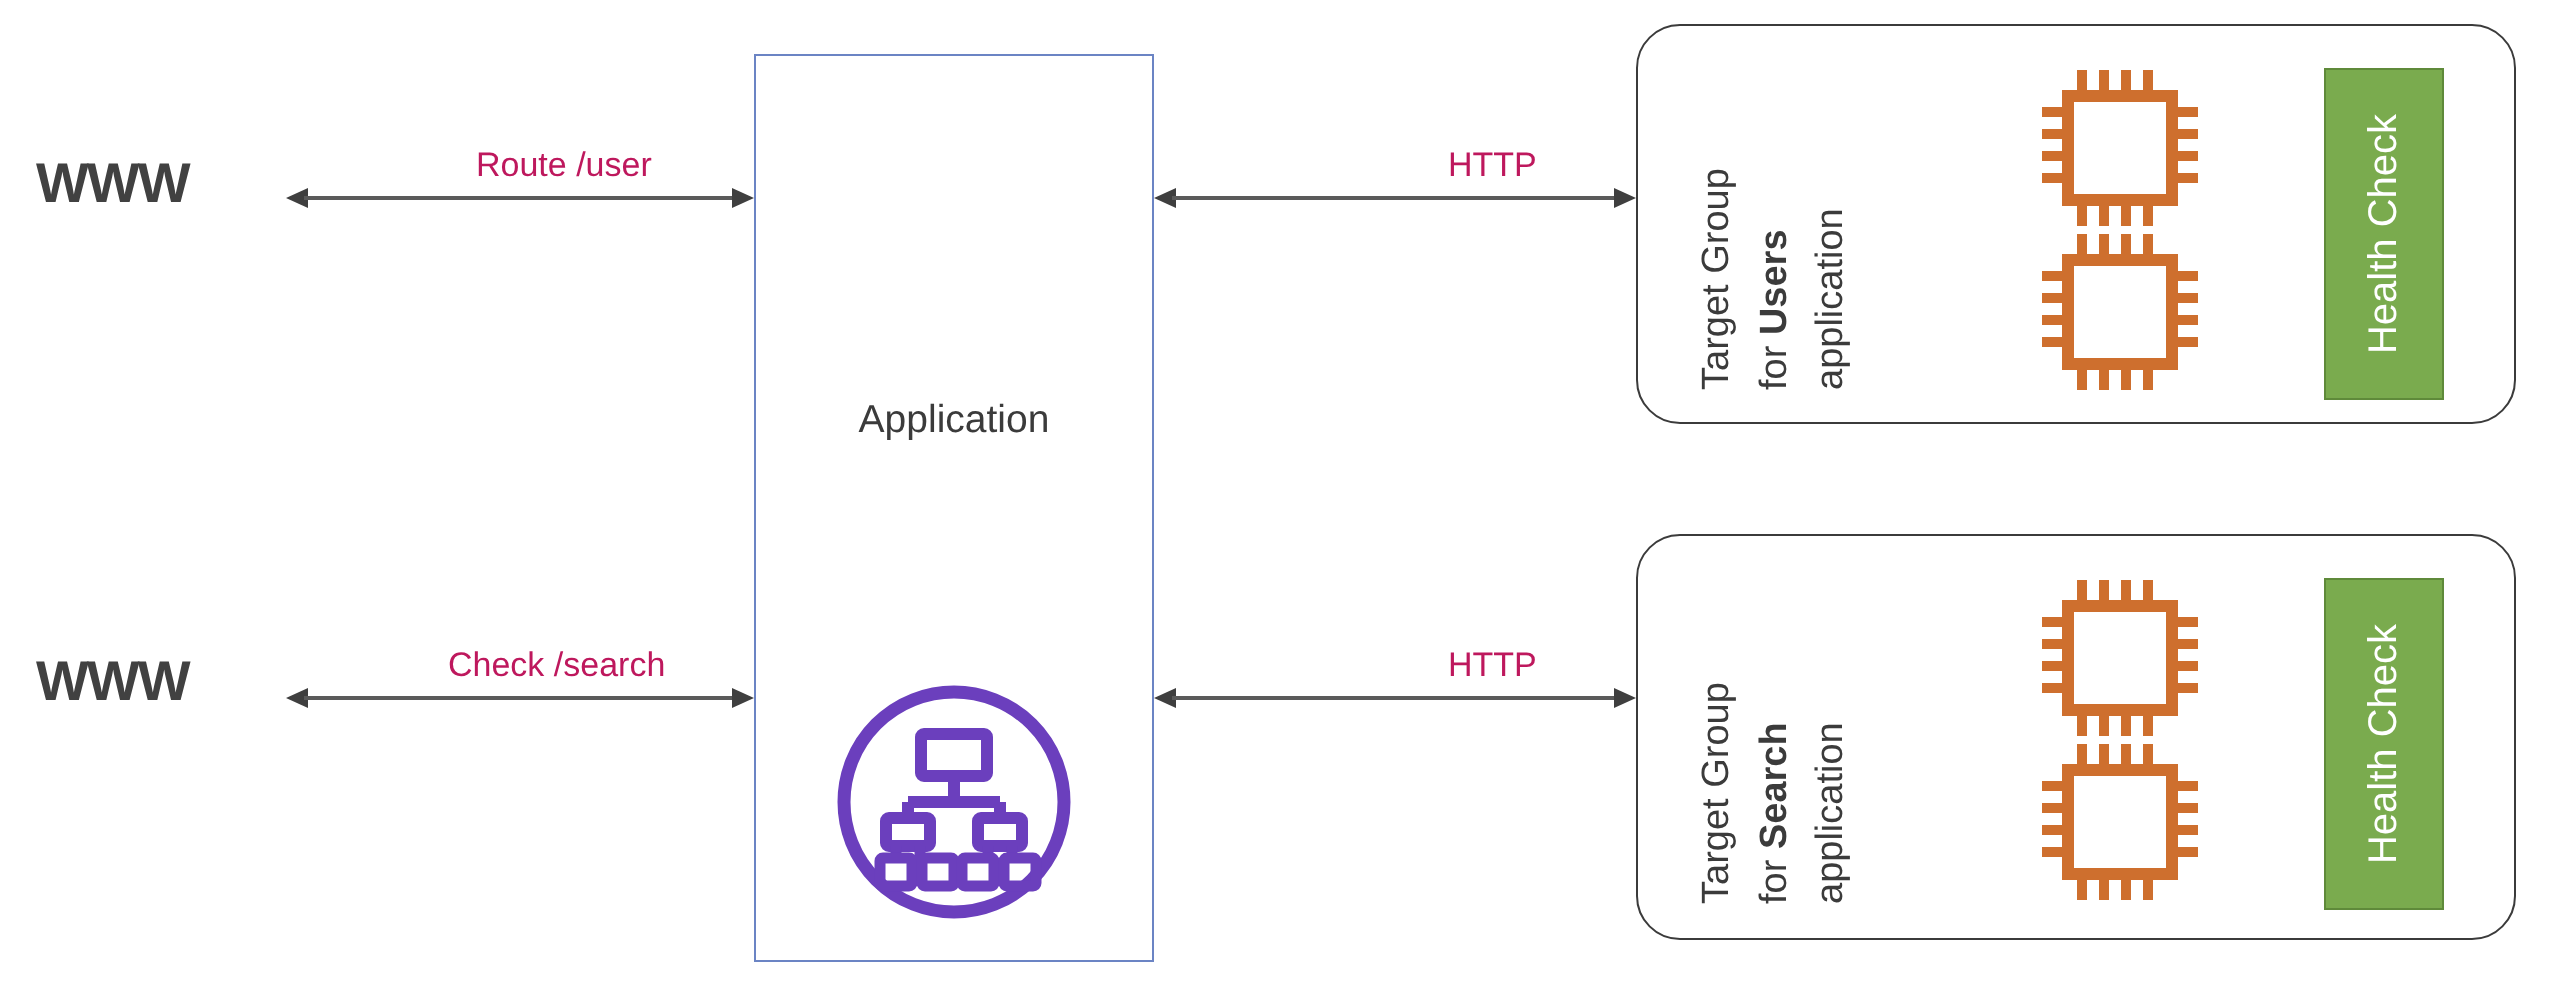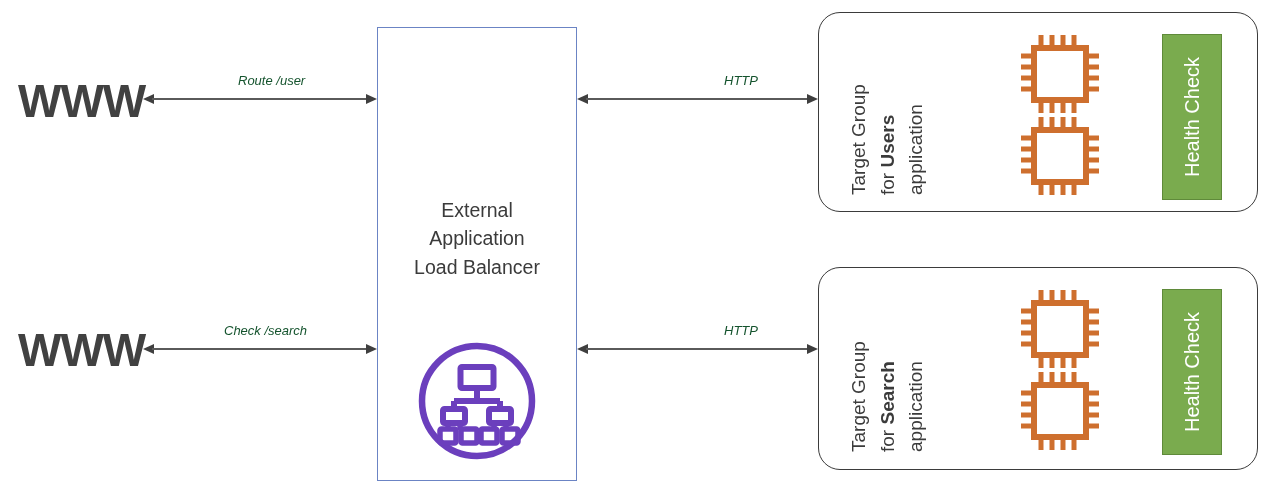--- a/index.html
+++ b/index.html
@@ -18,21 +18,21 @@
     height: 492px;
     background: #ffffff;
     overflow: hidden;
   }
   .abs { position: absolute; }
 
   
   .www {
     font-family: "Liberation Sans", sans-serif;
     font-weight: bold;
-    font-size: 46px;
+    font-size: 28px;
     letter-spacing: -1px;
     color: #414141;
     line-height: 1;
     white-space: nowrap;
   }
 
   
   .arrow-line {
     position: absolute;
     height: 1.6px;
@@ -43,25 +43,24 @@
     width: 0;
     height: 0;
     border-top: 5.5px solid transparent;
     border-bottom: 5.5px solid transparent;
   }
   .arrow-head.left  { border-right: 11px solid #3f3f3f; }
   .arrow-head.right { border-left: 11px solid #3f3f3f; }
 
   .arrow-label {
     position: absolute;
-    font-size: 13px;
-    color: #14532d;
+    font-size: 17px;
+    color: #be185d;
     white-space: nowrap;
     line-height: 1;
-    font-style: italic;
   }
 
   
   .lb-box {
     position: absolute;
     border: 1.7px solid #6b84c4;
     background: #ffffff;
     box-sizing: border-box;
   }
   .lb-title {
@@ -152,23 +151,21 @@
   <div class="abs">
     <div class="arrow-head left" style="left:577px; top:343.5px;"></div>
     <div class="arrow-line" style="left:586px; top:348.3px; width:224px;"></div>
     <div class="arrow-head right" style="left:807px; top:343.5px;"></div>
     <div class="arrow-label" style="left:724px; top:324px;">HTTP</div>
   </div>
 
   <div class="lb-box" style="left:377px; top:27px; width:200px; height:454px;">
 
     <div class="lb-title" style="top:168px;">
-      <div>External</div>
       <div>Application</div>
-      <div>Load Balancer</div>
     </div>
 
     <div class="lb-icon-wrap" style="top:311px;">
       <svg width="124" height="124" viewBox="0 0 124 124" aria-hidden="true">
         <circle cx="62" cy="62" r="55" fill="none" stroke="#6b3fbd" stroke-width="6.5"></circle>
 
         <rect x="45.5" y="28" width="33" height="21" rx="1.5" fill="none" stroke="#6b3fbd" stroke-width="6"></rect>
 
         <line x1="62" y1="49" x2="62" y2="62" stroke="#6b3fbd" stroke-width="6"></line>
 

